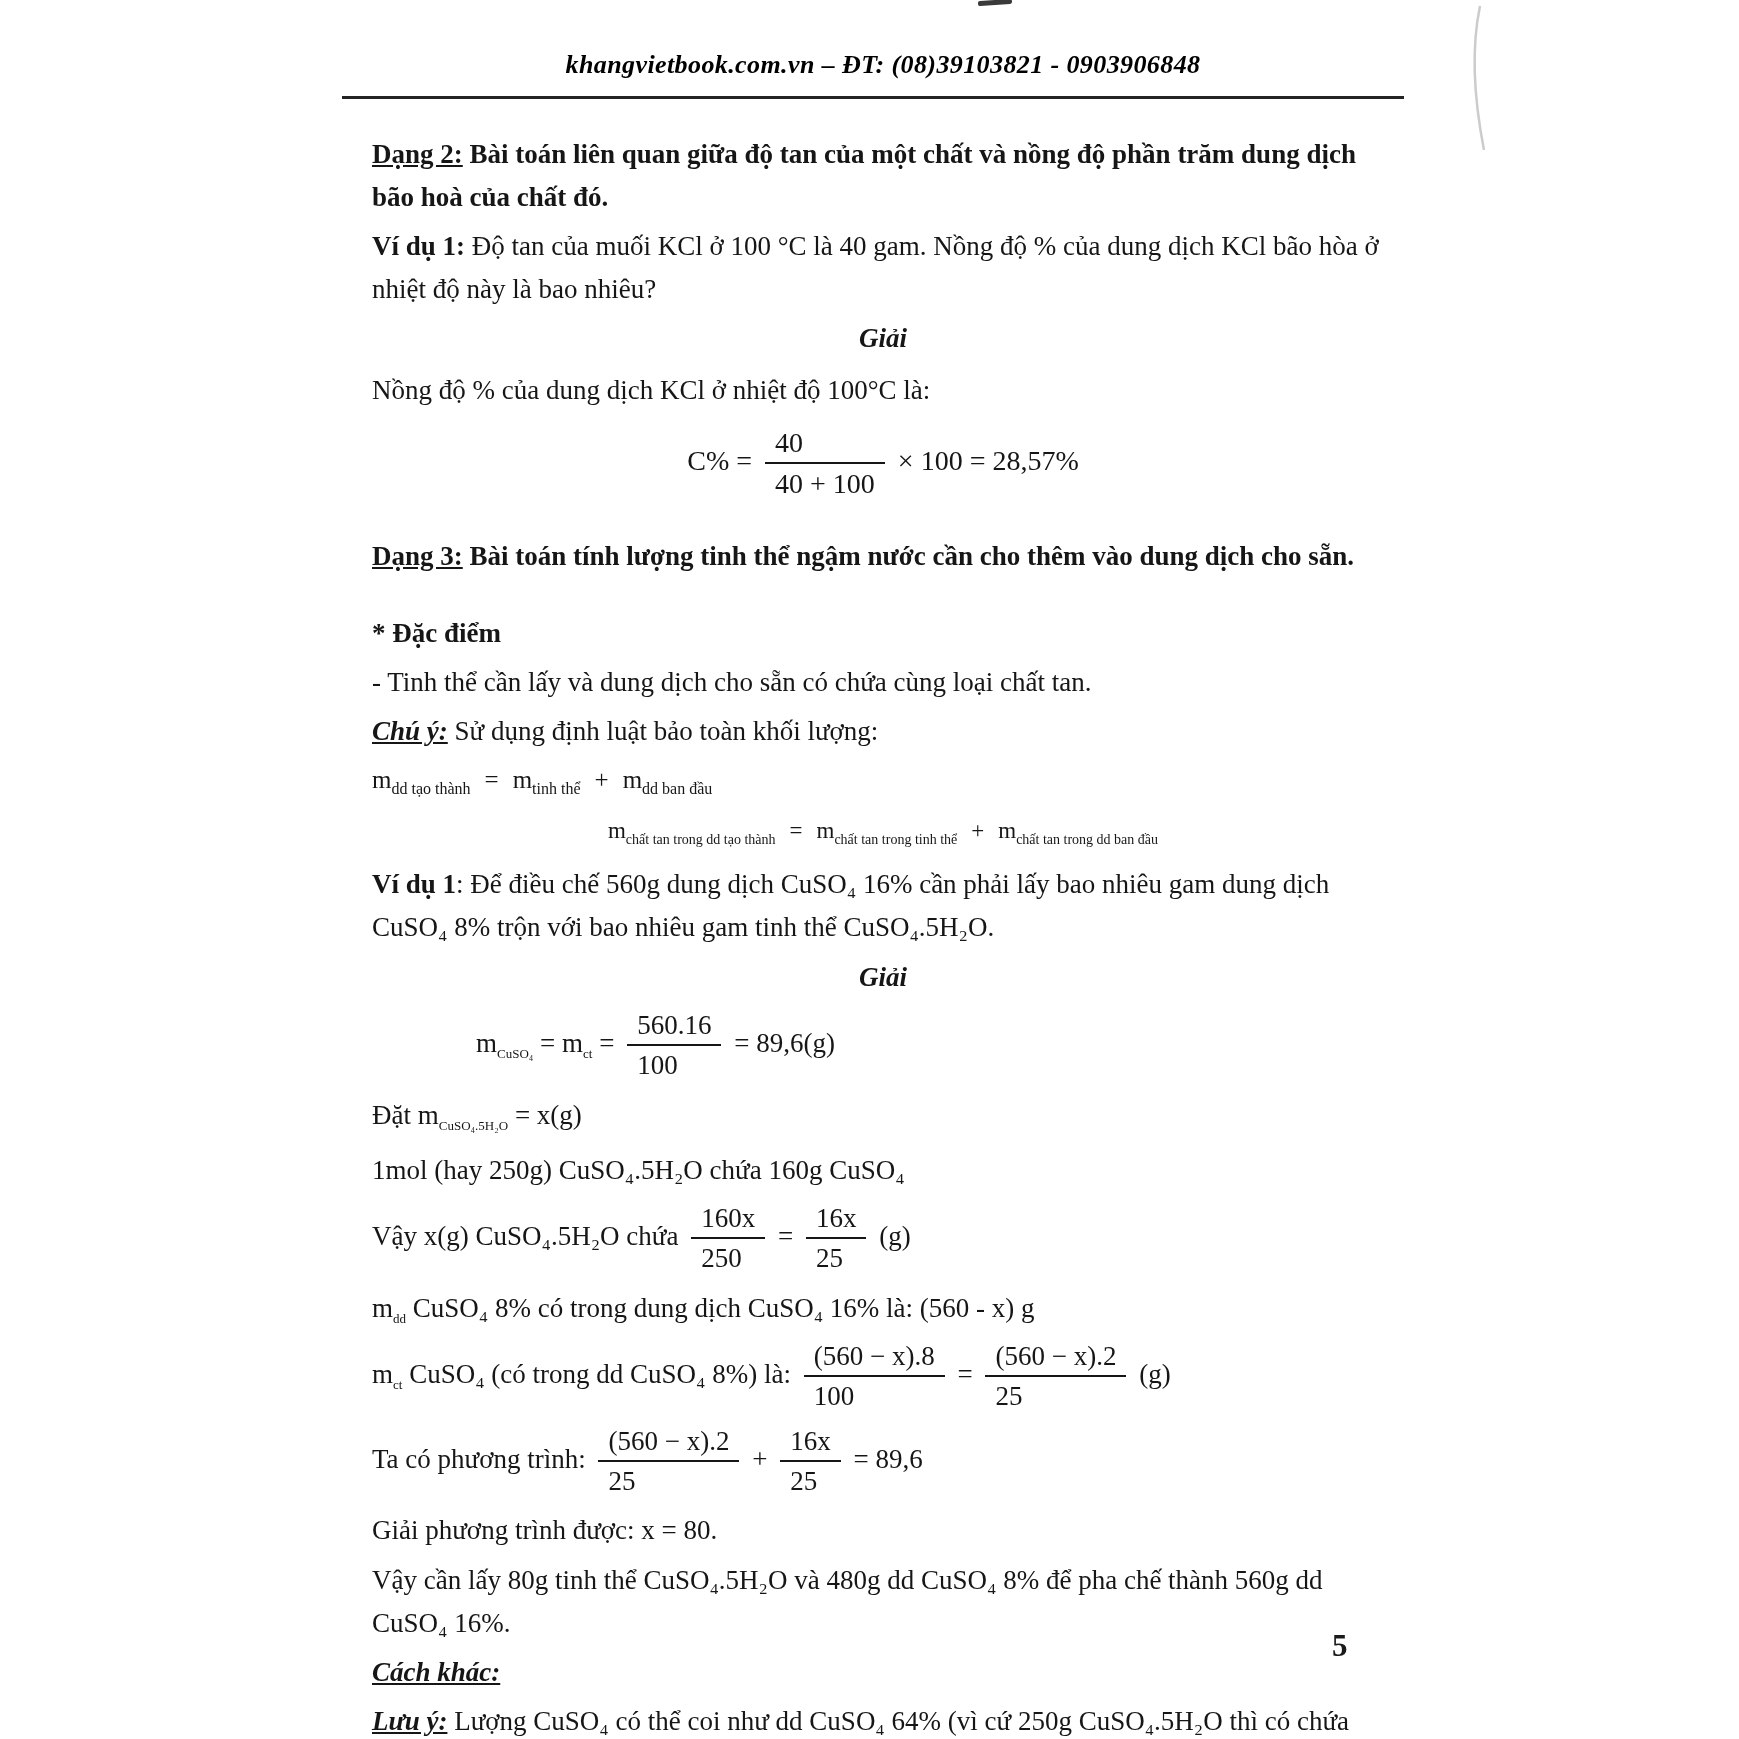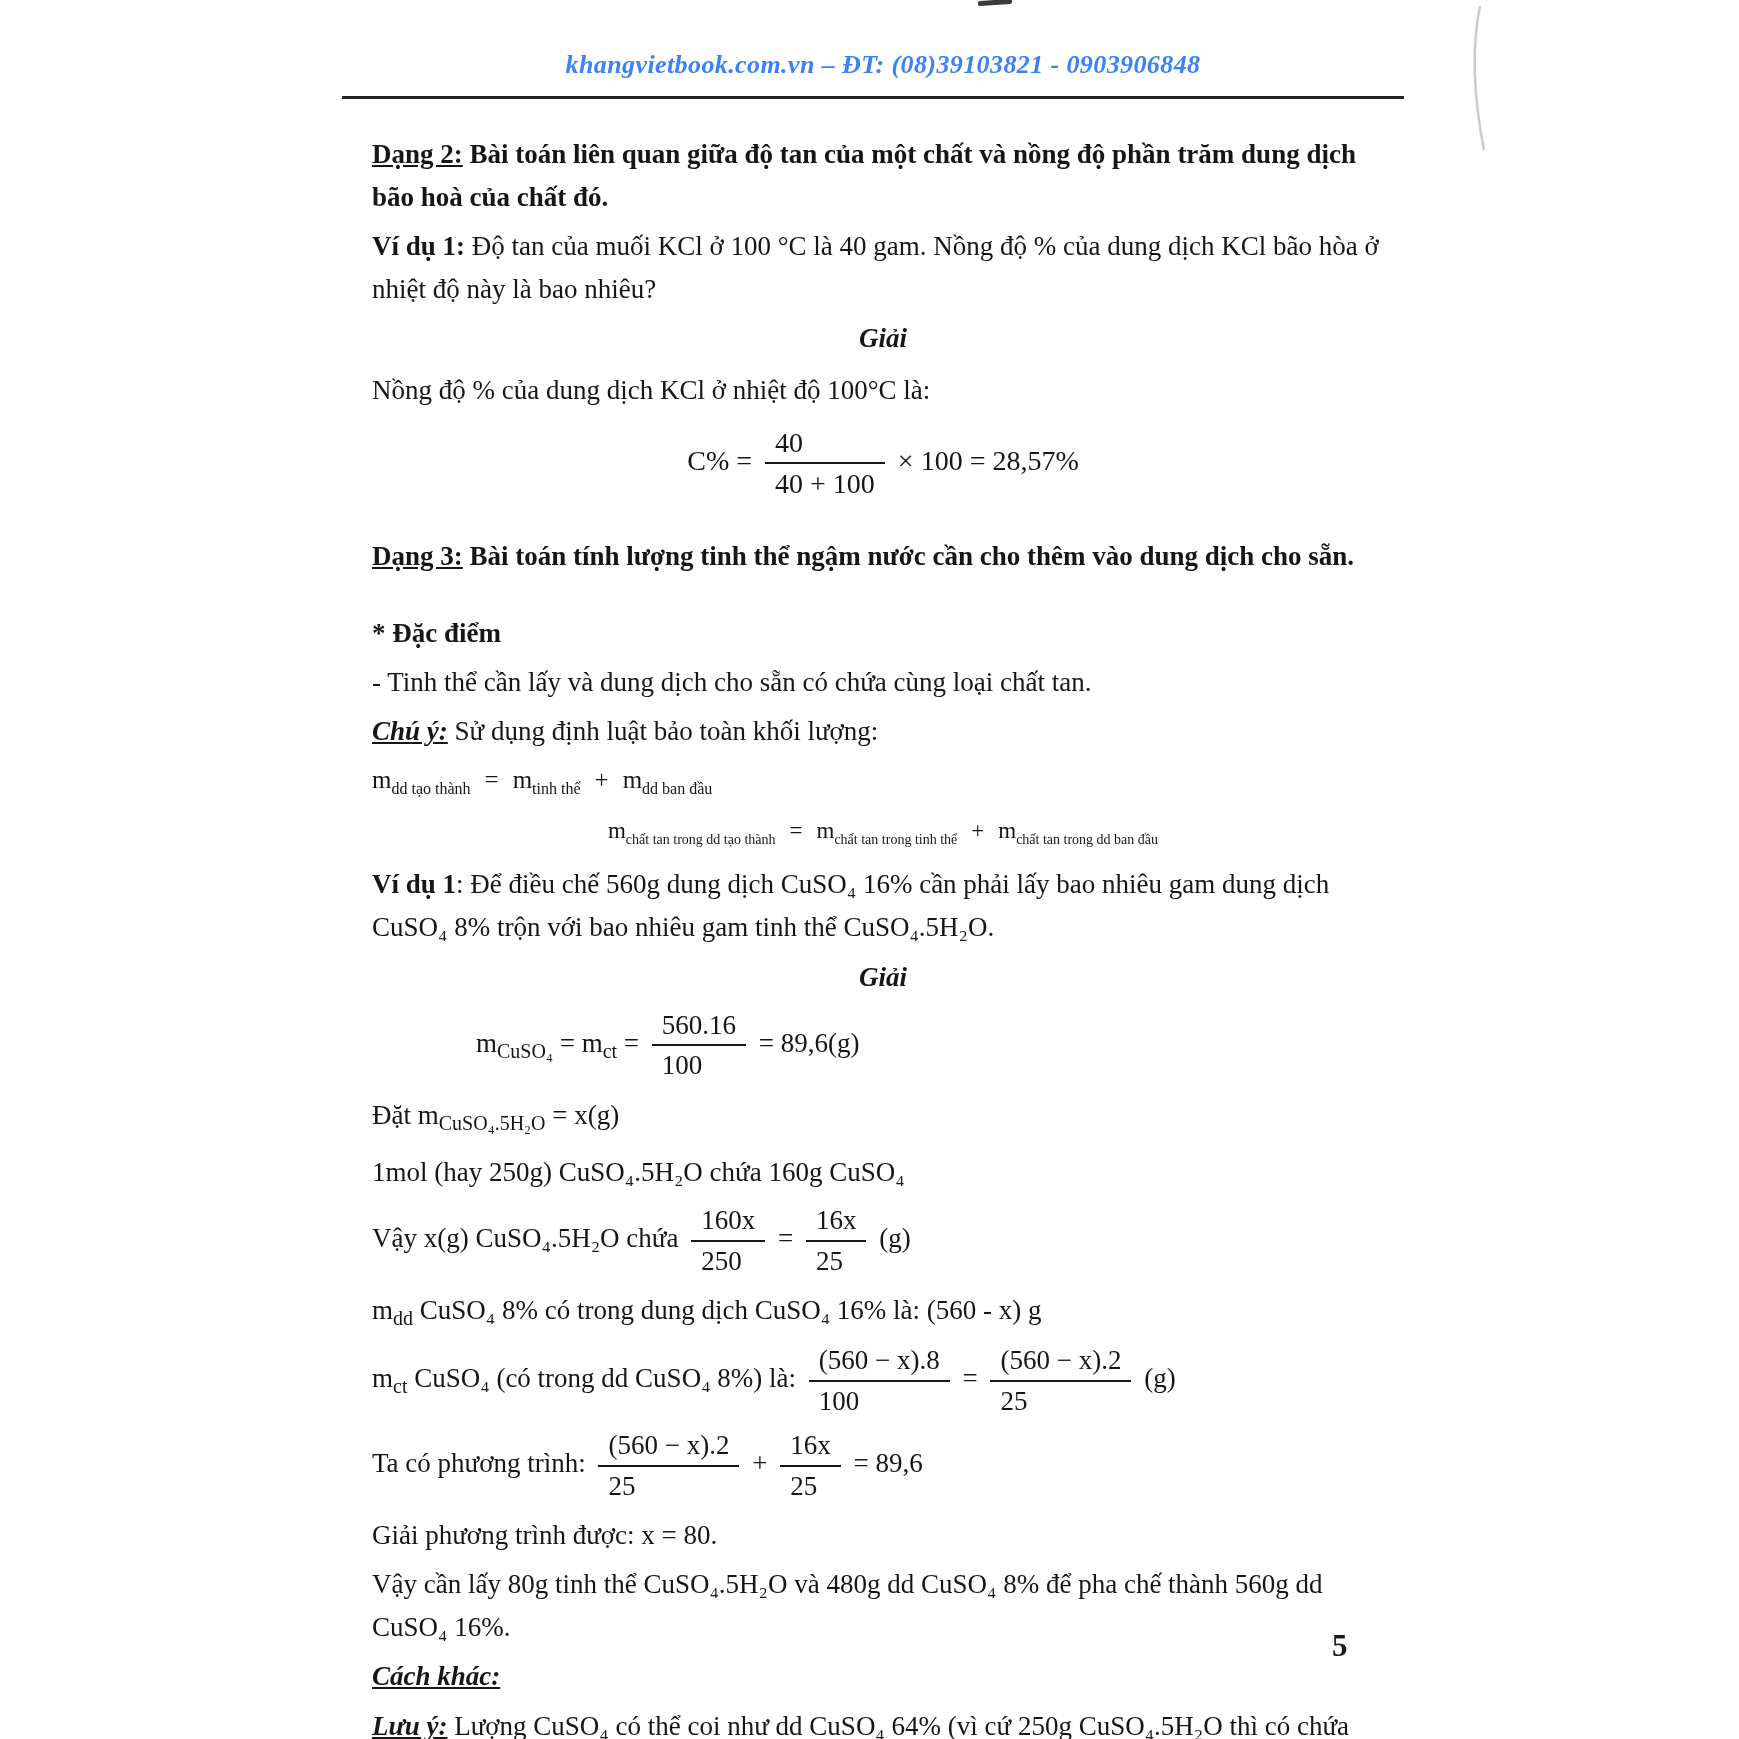--- a/index.html
+++ b/index.html
@@ -8,21 +8,21 @@
     width: 1739px; height: 1739px;
     background: #ffffff;
     font-family: "Liberation Serif", "DejaVu Serif", serif;
     color: #161616;
   }
   .page { position: relative; width: 1739px; height: 1739px; background: #ffffff; overflow: hidden; }
   .content { position: absolute; left: 372px; top: 40px; width: 1022px; font-size: 27px; line-height: 1.6; }
 
   .header-line {
     text-align: center; font-style: italic; font-weight: bold;
-    font-size: 26px; letter-spacing: 0.4px; padding: 4px 0 10px 0; color: #3b82f6;
+    font-size: 26px; letter-spacing: 0.4px; padding: 4px 0 10px 0; color: #000000;
   }
   .rule { border: none; border-top: 3px solid #242424; margin: 0 -10px 24px -30px; }
 
   p { margin: 0 0 6px 0; }
   .bold { font-weight: bold; margin-top: 34px; }
   .bi { font-weight: bold; font-style: italic; }
   .u { text-decoration: underline; }
   .giai { text-align: center; font-weight: bold; font-style: italic; margin: 4px 0 8px 0; }
 
   .frac {
@@ -34,21 +34,21 @@
 
   .formula-center { text-align: center; margin: 14px 0 16px 0; font-size: 28px; }
   .fpara { margin: 10px 0 12px 0; }
   .indent1 { padding-left: 104px; }
 
   .meq { font-size: 25px; margin: 2px 0 12px 0; white-space: nowrap; }
   .meq .msub { font-size: 16px; }
   .meq2 { font-size: 23px; text-align: center; }
   .meq2 .msub { font-size: 14px; }
   .mop { padding: 0 14px; }
-  sub.vsub { font-size: 20px; }
+  sub.vsub { font-size: 13px; }
 
   .page-number { position: absolute; left: 1332px; top: 1628px; font-size: 31px; font-weight: bold; color: #1a1a1a; }
 
   .artifact-svg { position: absolute; left: 1448px; top: 4px; }
   .top-dash { position: absolute; left: 978px; top: 0; width: 34px; height: 5px; background: #3a3a3a; transform: rotate(-4deg); border-radius: 2px; }
 </style>
 </head>
 <body>
 
 <div class="page">

